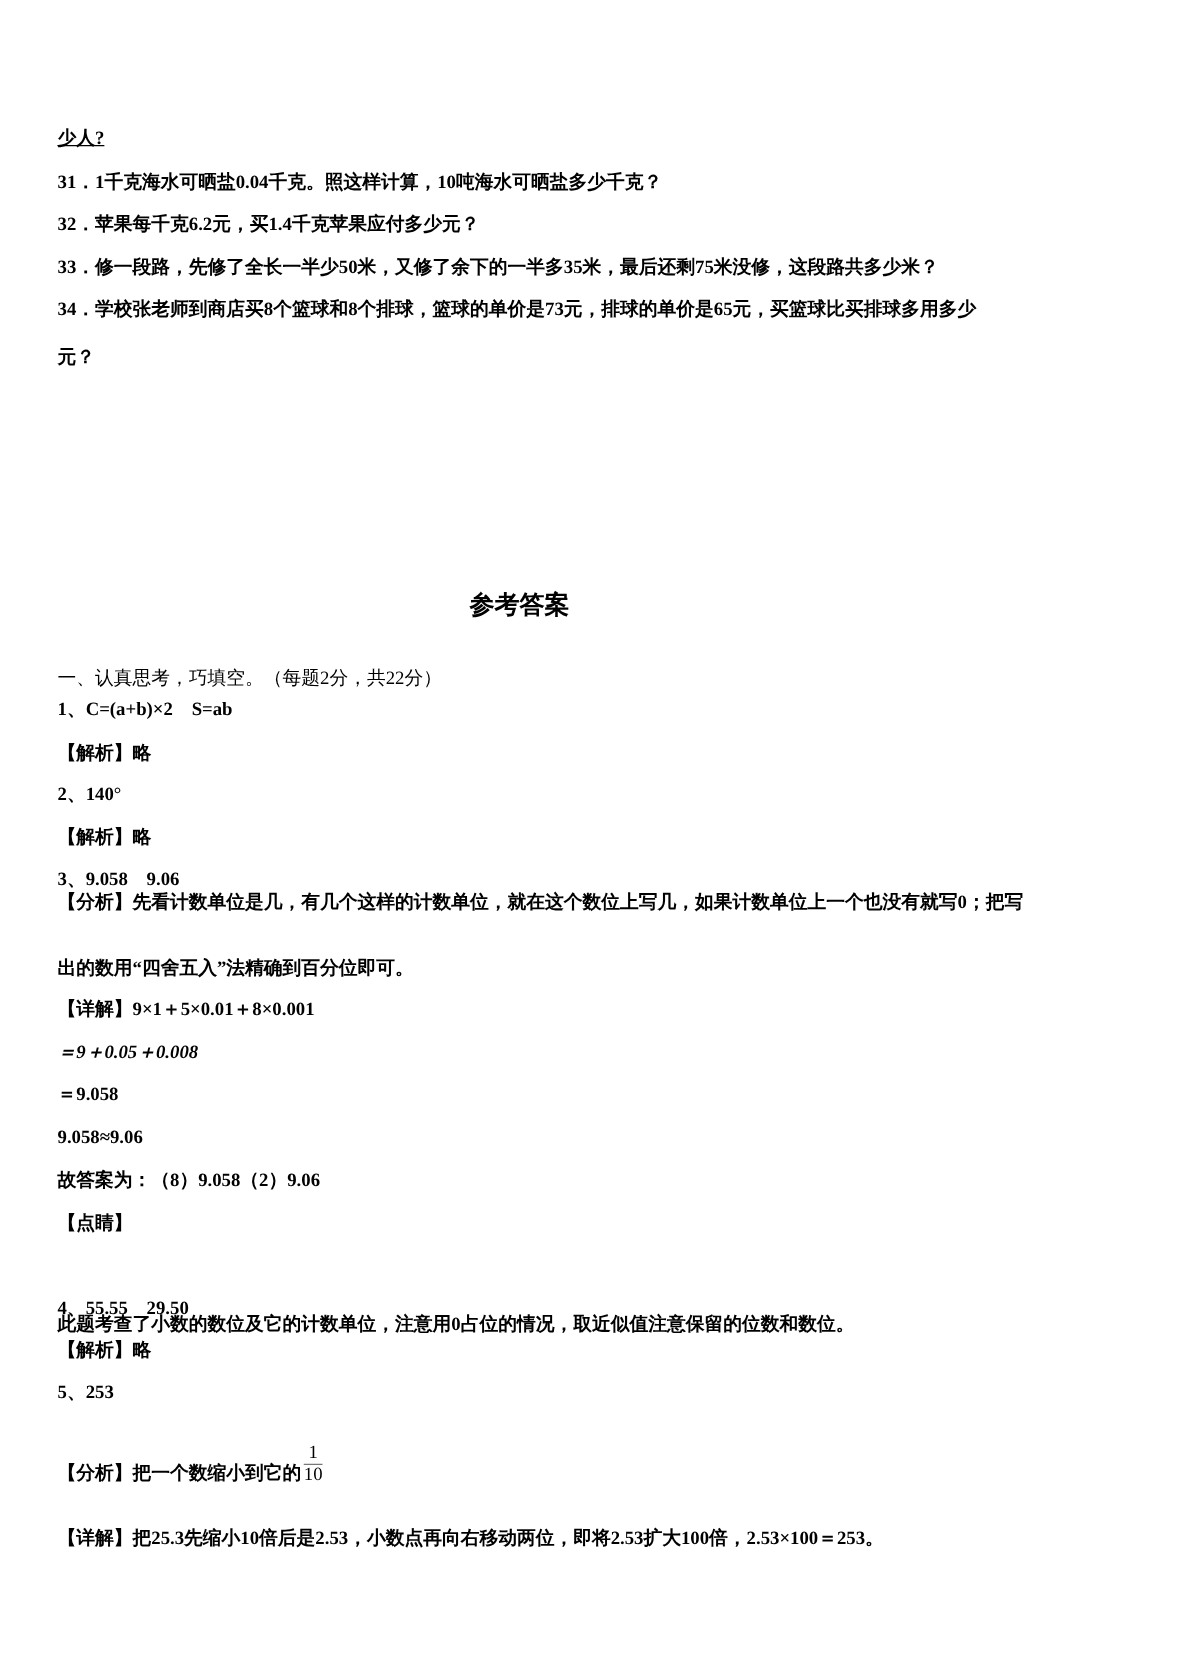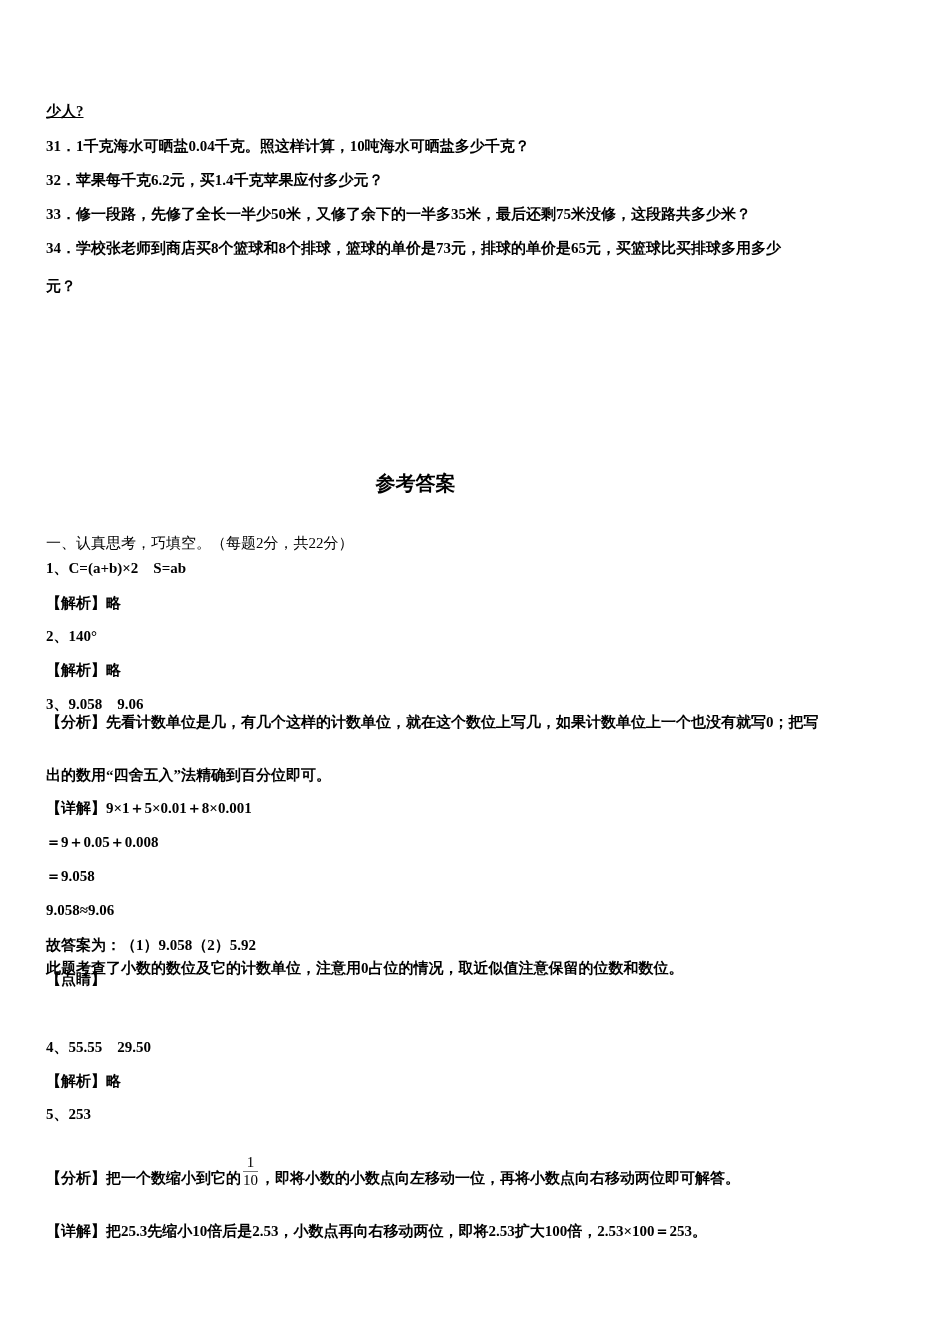--- a/index.html
+++ b/index.html
@@ -40,27 +40,27 @@
 
 <div class="line" style="top:533px;">一、认真思考，巧填空。（每题2分，共22分）</div>
 <div class="line b" style="top:558px;">1、C=(a+b)×2　S=ab</div>
 <div class="line b" style="top:593px;">【解析】略</div>
 <div class="line b" style="top:626px;text-align:right;">2、140°</div>
 <div class="line b" style="top:660px;">【解析】略</div>
 <div class="line b" style="top:694px;">3、9.058　9.06</div>
 <div class="line b" style="top:712px;">【分析】先看计数单位是几，有几个这样的计数单位，就在这个数位上写几，如果计数单位上一个也没有就写0；把写</div>
 <div class="line b" style="top:765px;">出的数用“四舍五入”法精确到百分位即可。</div>
 <div class="line b" style="top:798px;">【详解】9×1＋5×0.01＋8×0.001</div>
-<div class="line b" style="top:832px;">＝9＋0.05＋0.008</div>
+<div class="line b" style="top:832px;font-style:italic;">＝9＋0.05＋0.008</div>
 <div class="line b" style="top:866px;">＝9.058</div>
 <div class="line b" style="top:900px;">9.058≈9.06</div>
-<div class="line b" style="top:935px;">故答案为：（1）9.058（2）5.92</div>
+<div class="line b" style="top:935px;">故答案为：（8）9.058（2）9.06</div>
 <div class="line b" style="top:969px;">【点睛】</div>
-<div class="line b" style="top:958px;">此题考查了小数的数位及它的计数单位，注意用0占位的情况，取近似值注意保留的位数和数位。</div>
+<div class="line b" style="top:1050px;">此题考查了小数的数位及它的计数单位，注意用0占位的情况，取近似值注意保留的位数和数位。</div>
 <div class="line b" style="top:1037px;">4、55.55　29.50</div>
 <div class="line b" style="top:1071px;">【解析】略</div>
 <div class="line b" style="top:1104px;">5、253</div>
 
 <div class="line b" style="top:1162px;">
-  <span>【分析】把一个数缩小到它的</span><span class="frac"><span class="top">1</span><span class="bot">10</span></span><span>，即将小数的小数点向左移动一位，再将小数点向右移动两位即可解答。</span>
+  <span>【分析】把一个数缩小到它的</span><span class="frac"><span class="top">1</span><span class="bot">10</span></span>
 </div>
 
 <div class="line b" style="top:1221px;">【详解】把25.3先缩小10倍后是2.53，小数点再向右移动两位，即将2.53扩大100倍，2.53×100＝253。</div>
 
 </body></html>

